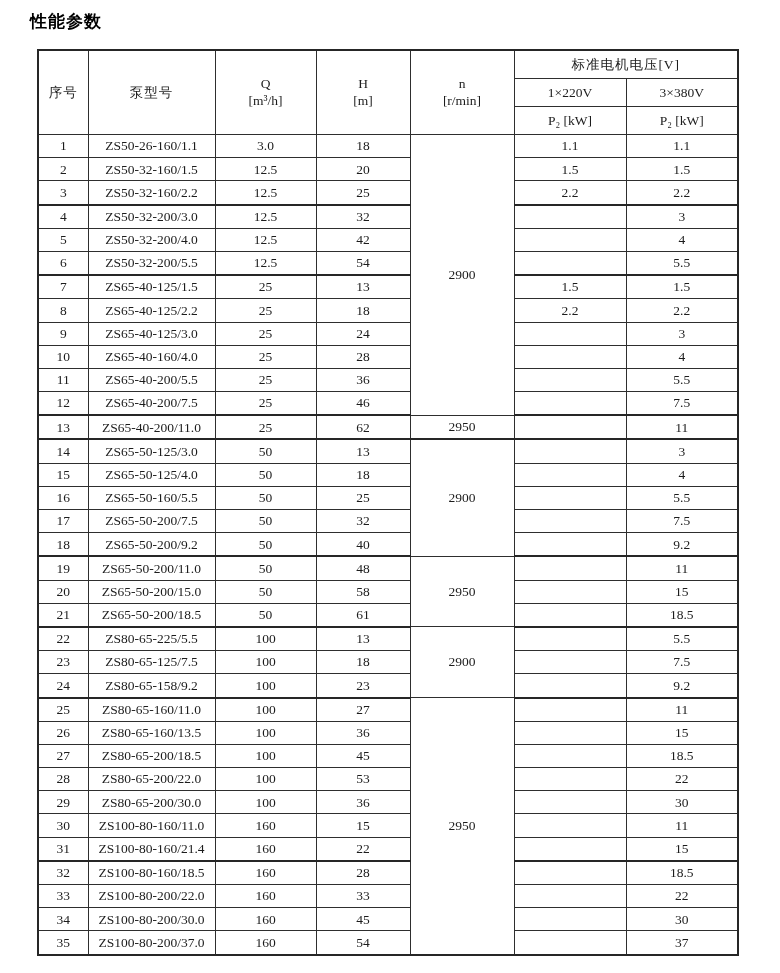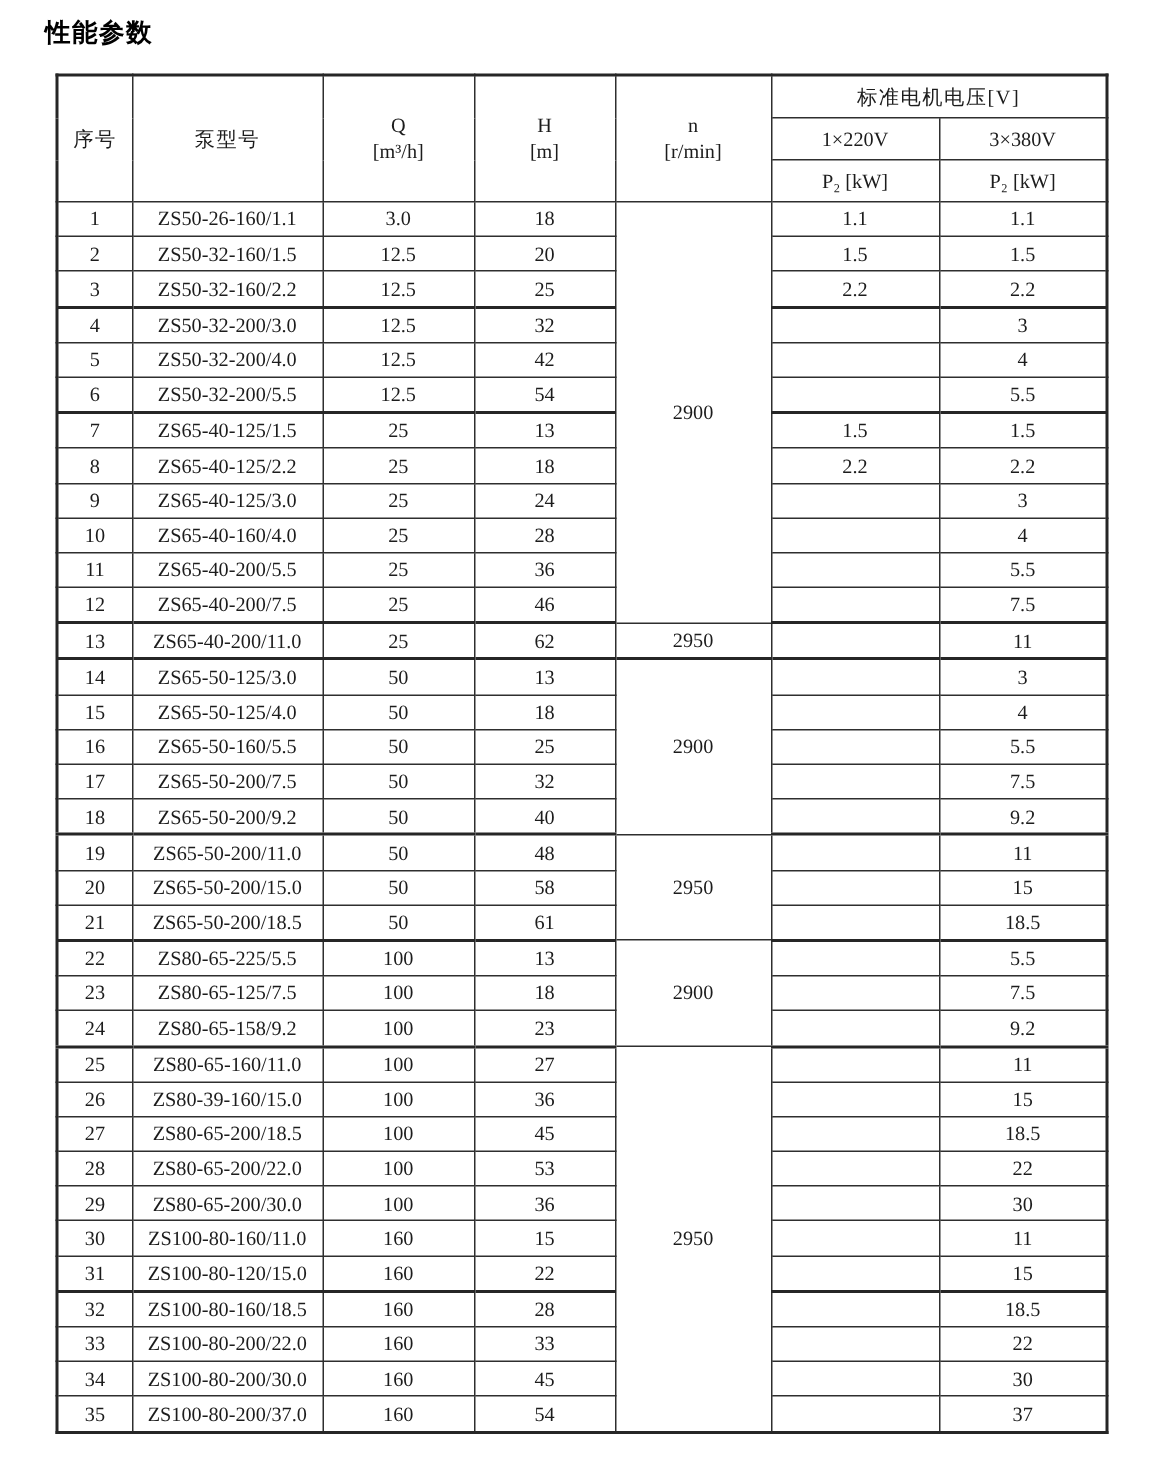--- a/index.html
+++ b/index.html
@@ -312,21 +312,21 @@
           <td>25</td>
           <td>ZS80-65-160/11.0</td>
           <td>100</td>
           <td>27</td>
           <td class="n-cell" rowspan="11">2950</td>
           <td></td>
           <td>11</td>
         </tr>
         <tr>
           <td>26</td>
-          <td>ZS80-39-160/15.0</td>
+          <td>ZS80-65-160/13.5</td>
           <td>100</td>
           <td>36</td>
           <td></td>
           <td>15</td>
         </tr>
         <tr>
           <td>27</td>
           <td>ZS80-65-200/18.5</td>
           <td>100</td>
           <td>45</td>
@@ -352,21 +352,21 @@
         <tr>
           <td>30</td>
           <td>ZS100-80-160/11.0</td>
           <td>160</td>
           <td>15</td>
           <td></td>
           <td>11</td>
         </tr>
         <tr class="group-end">
           <td>31</td>
-          <td>ZS100-80-120/15.0</td>
+          <td>ZS100-80-160/21.4</td>
           <td>160</td>
           <td>22</td>
           <td></td>
           <td>15</td>
         </tr>
         <tr>
           <td>32</td>
           <td>ZS100-80-160/18.5</td>
           <td>160</td>
           <td>28</td>

